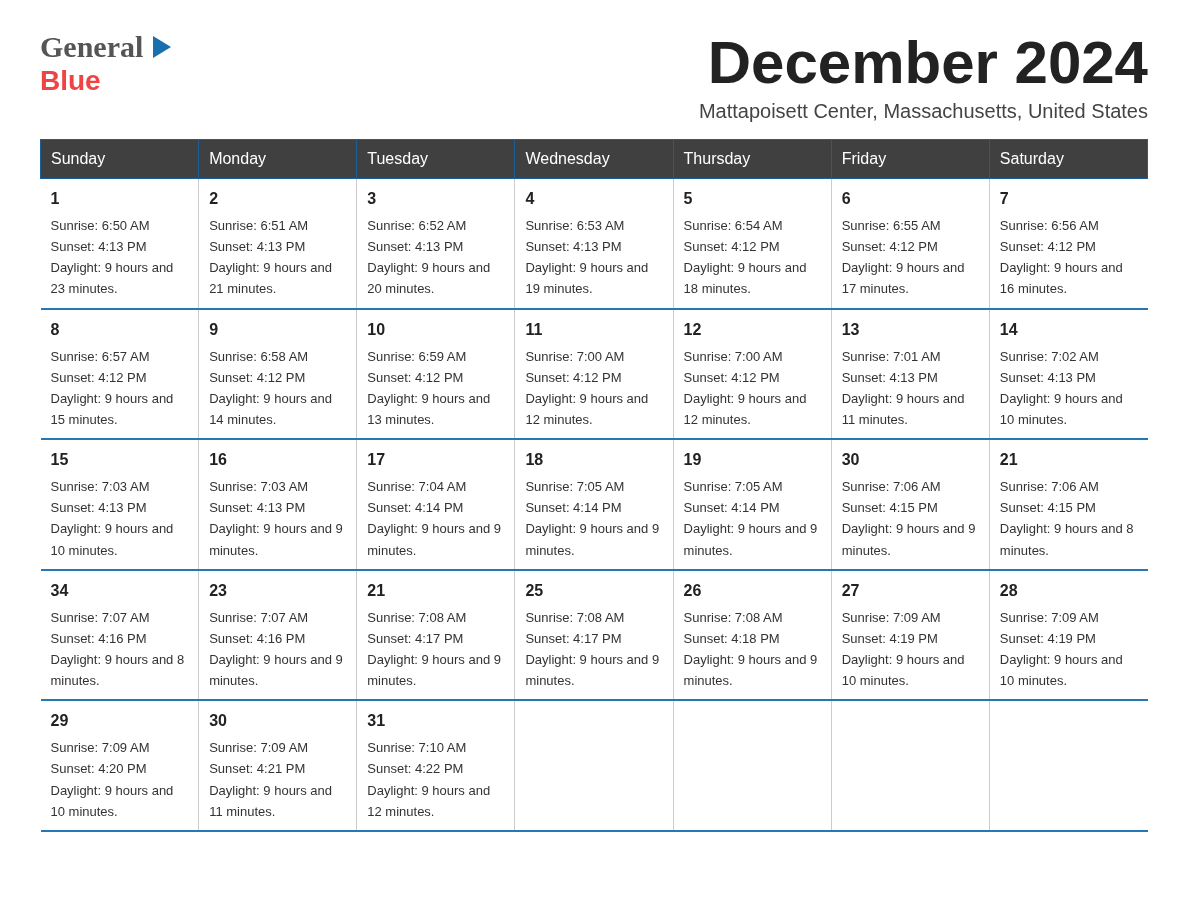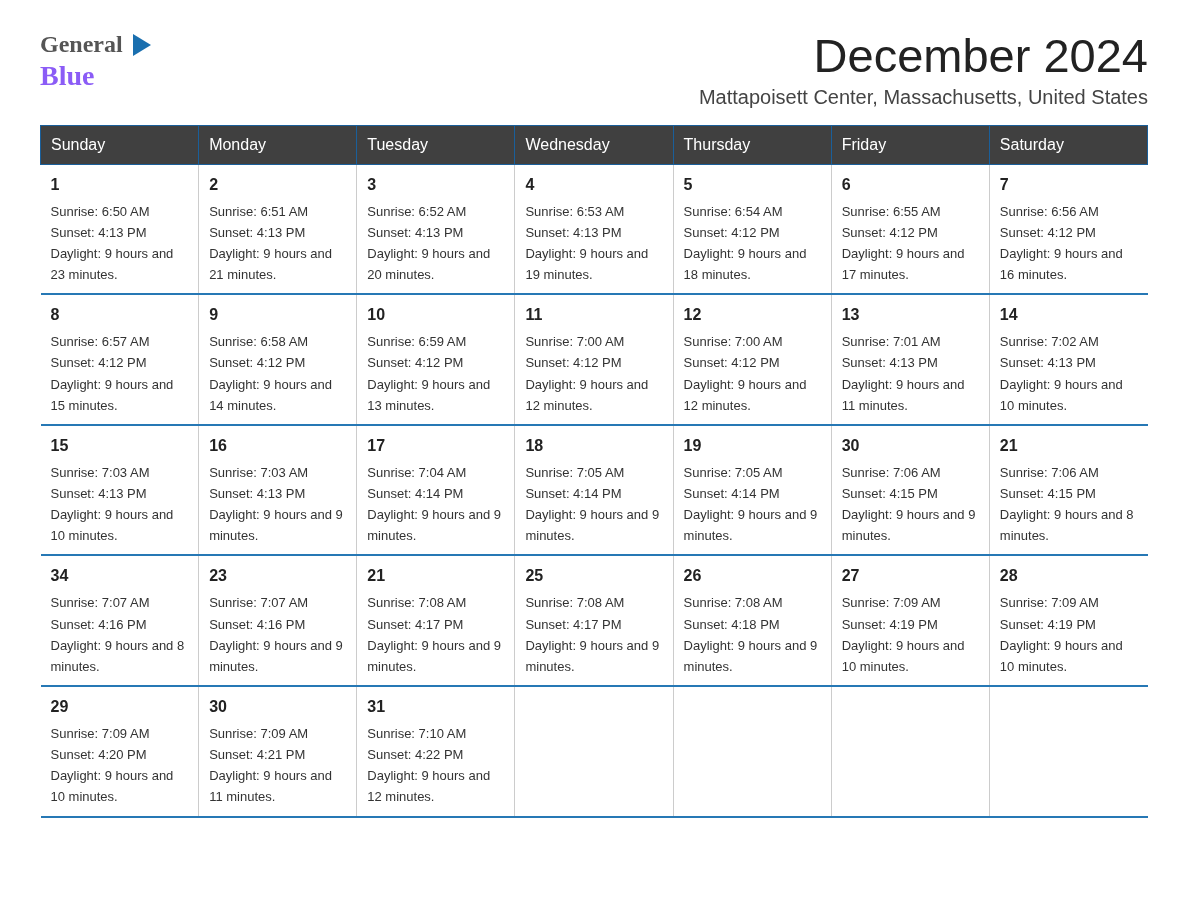--- a/index.html
+++ b/index.html
@@ -13,22 +13,22 @@
     .header-area {
       display: flex;
       justify-content: space-between;
       align-items: flex-start;
       margin-bottom: 10px;
     }
     .title-area {
       text-align: right;
     }
     .month-title {
-      font-size: 47px;
-      font-weight: normal;
+      font-size: 60px;
+      font-weight: bold;
       color: #222;
       line-height: 1.1;
     }
     .location-title {
       font-size: 20px;
       color: #444;
       margin-top: 4px;
       margin-left: 48px;
     }
     .calendar-table {
@@ -79,30 +79,30 @@
       background: #fff;
     }
     .logo-block {
       line-height: 1.15;
     }
     .logo-row1 {
       display: flex;
       align-items: center;
     }
     .logo-row1 .text-general {
-      font-size: 24px;
+      font-size: 30px;
       font-weight: bold;
       color: #555;
       font-family: Georgia, serif;
     }
     .logo-row2 .text-blue {
       font-size: 28px;
       font-weight: bold;
-      color: #8b5cf6;
-      font-family: Liberation Serif, serif;
+      color: #ef4444;
+      font-family: Liberation Sans, sans-serif;
     }
   </style>
 </head>
 <body>
 
 <div class="header-area">
   <div class="logo-block">
     <div class="logo-row1">
       <span class="text-general">General</span>
       <svg width="30" height="30" viewBox="0 0 30 30" style="margin-left:2px;">

